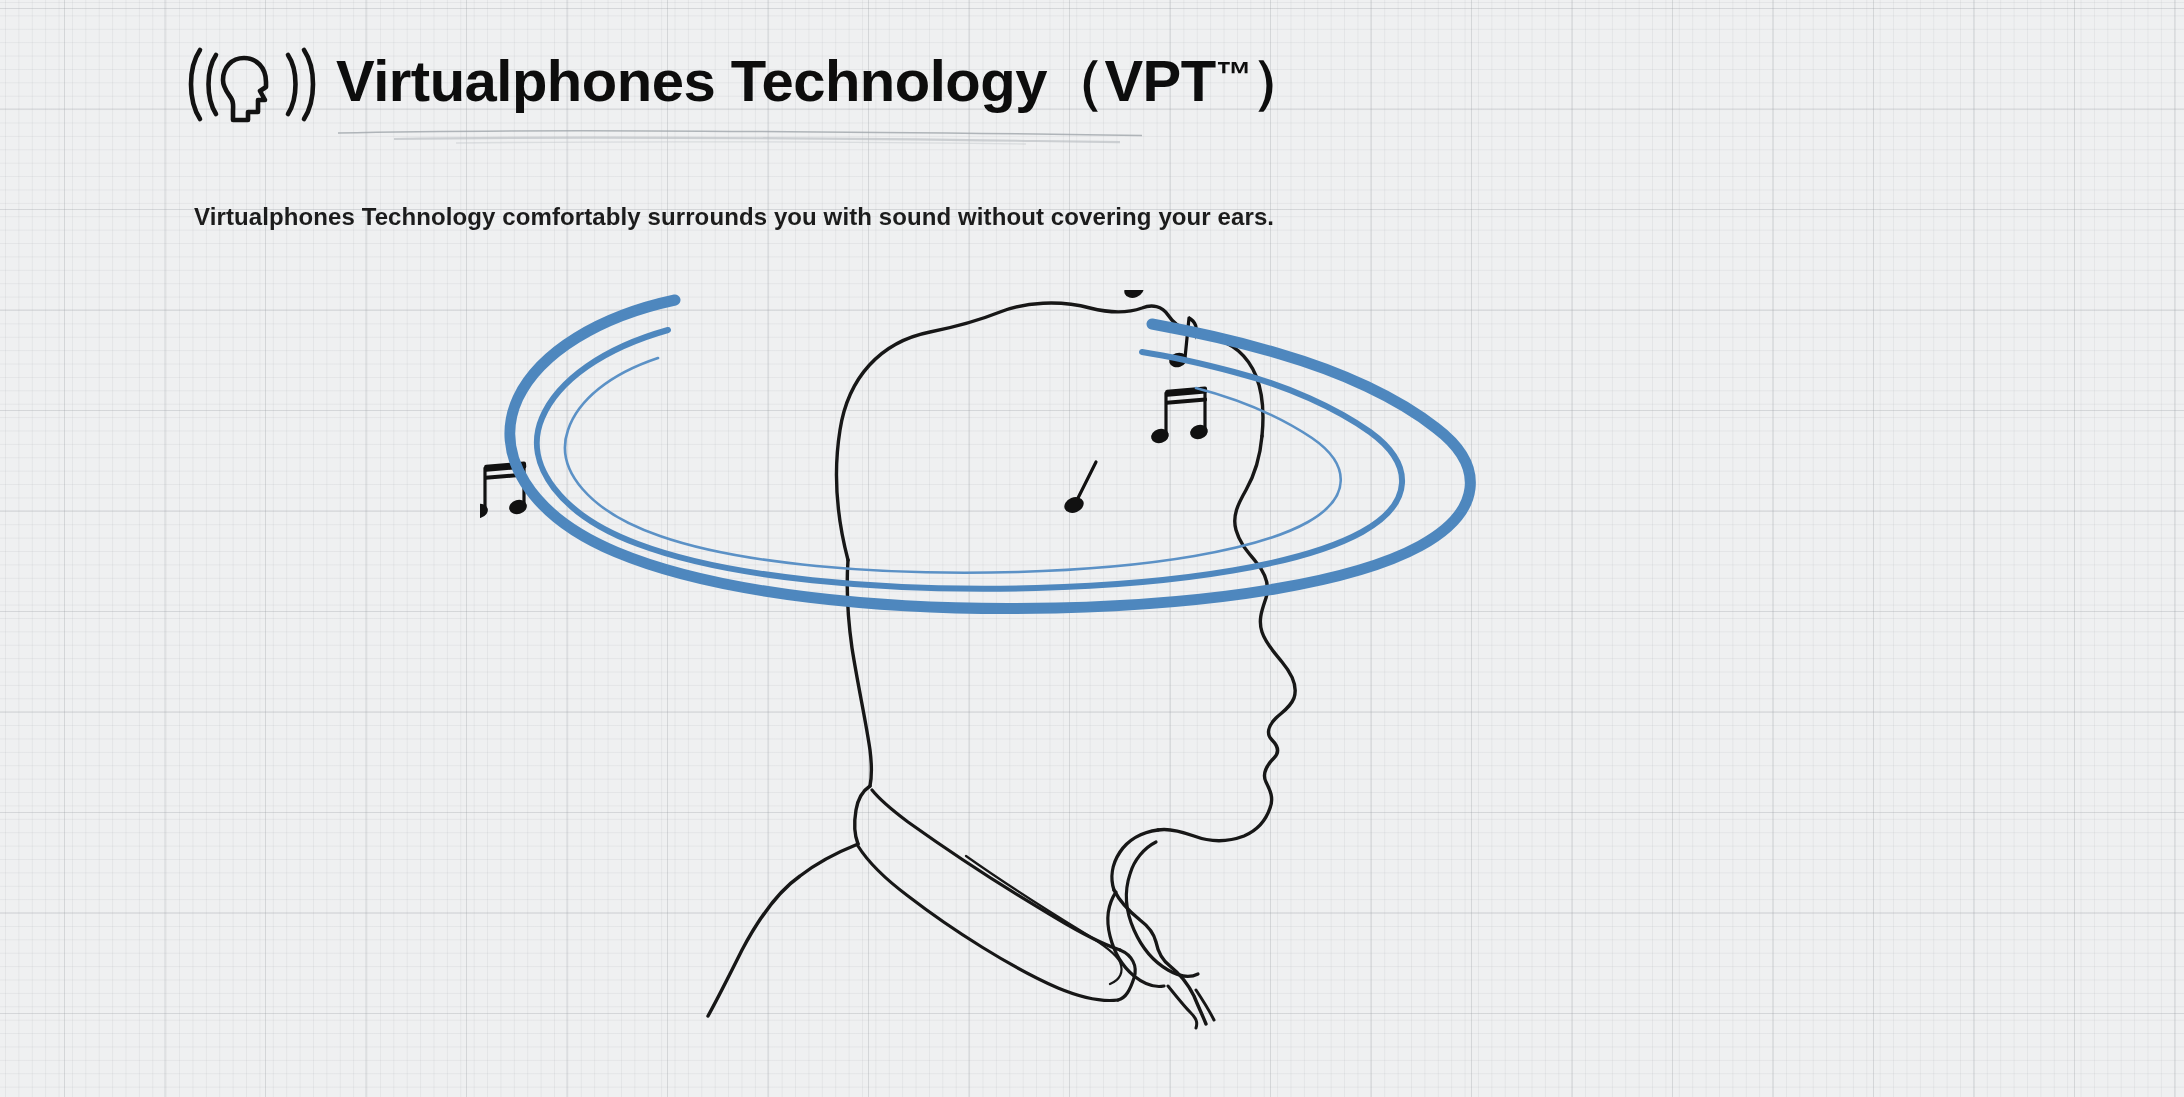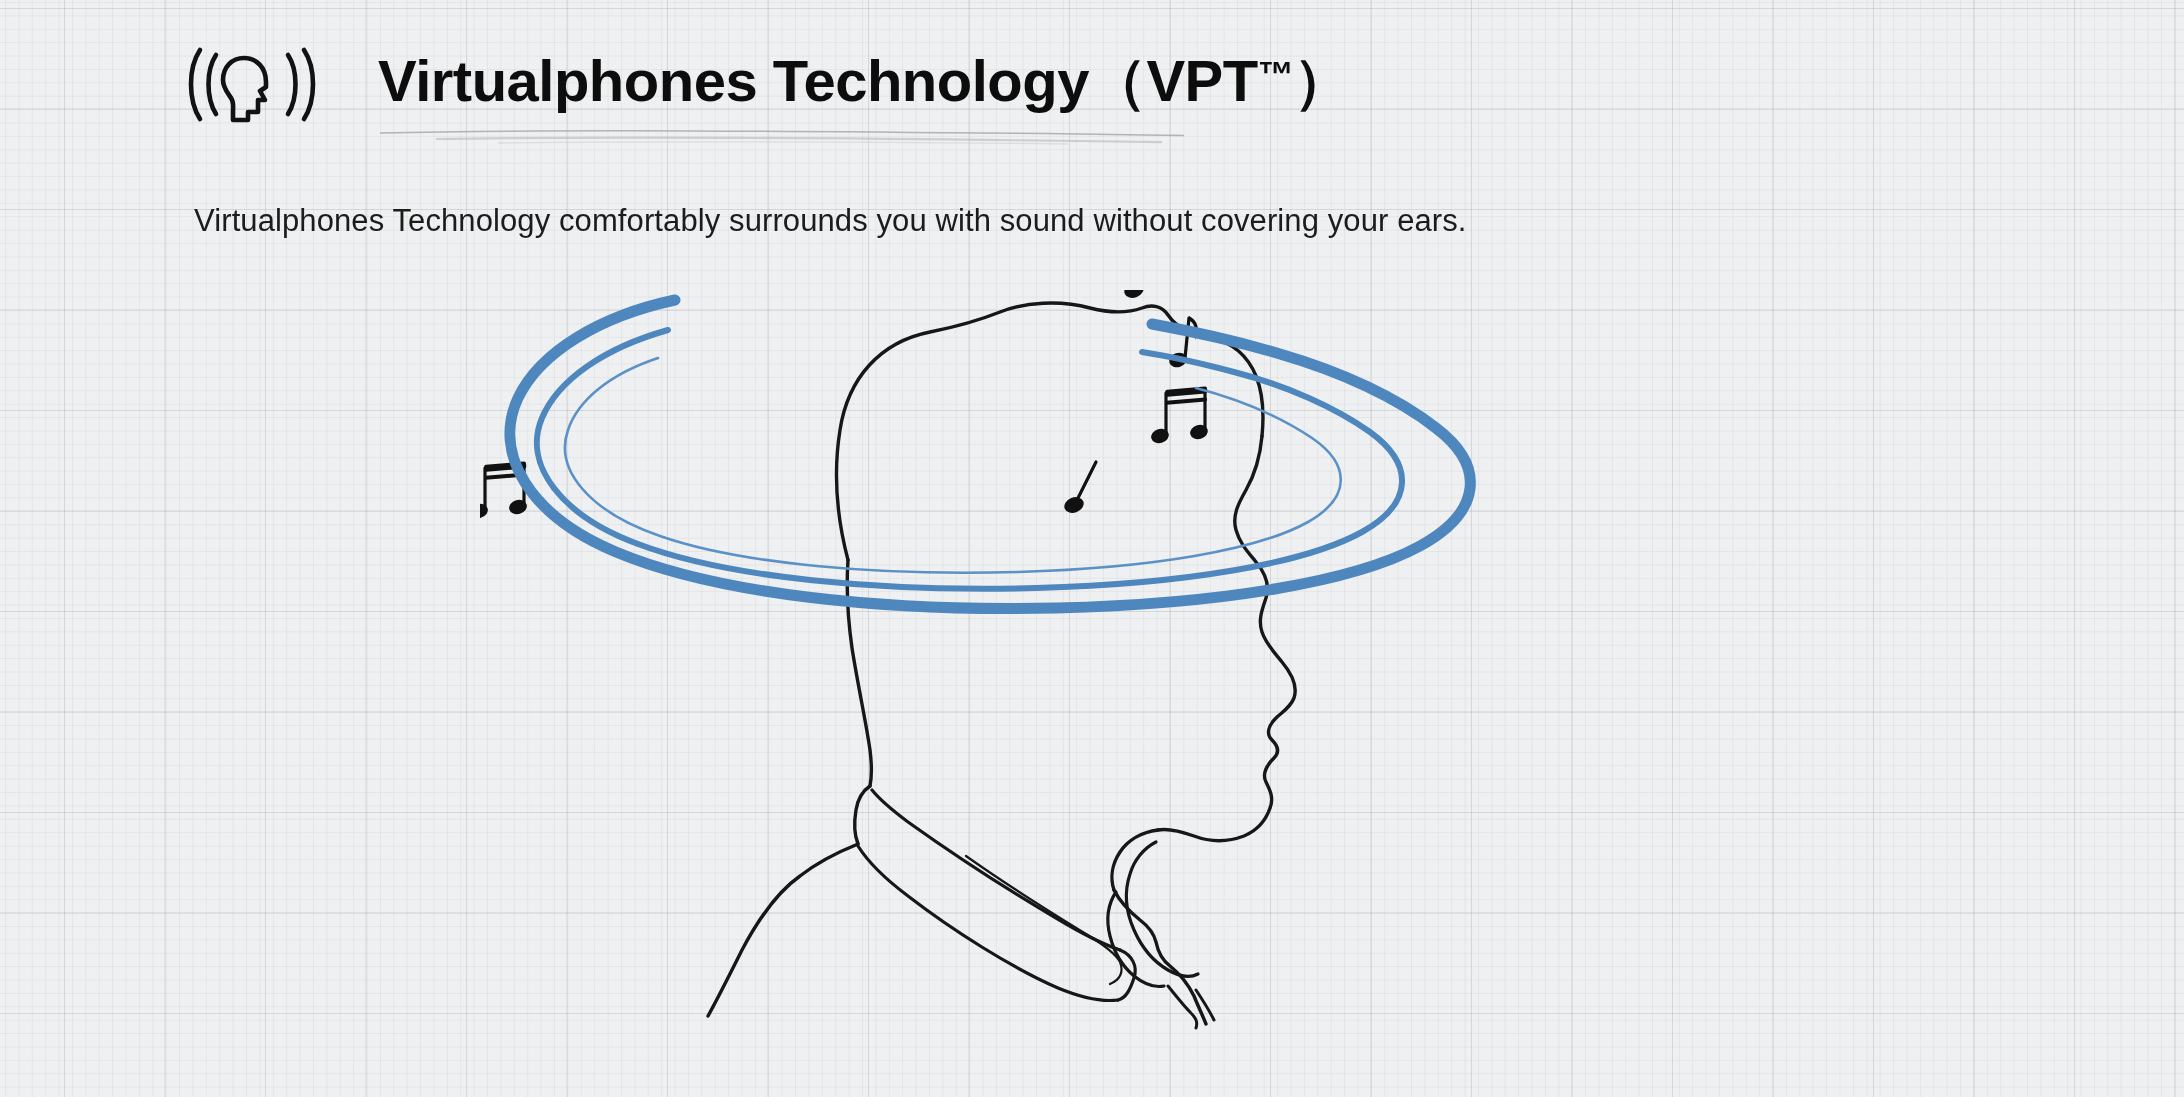--- a/index.html
+++ b/index.html
@@ -44,21 +44,20 @@
     width: 2184px;
   }
 
   #title-row {
     position: absolute;
     left: 186px;
     top: 45px;
     display: flex;
     align-items: center;
     height: 78px;
-    gap: 42px;
   }
 
   #hearing-icon {
     width: 132px;
     height: 84px;
     flex: 0 0 auto;
     display: block;
   }
 
   #title-wrap {
@@ -87,22 +86,22 @@
     width: 808px;
     height: 18px;
     pointer-events: none;
   }
 
   #subtitle {
     position: absolute;
     left: 194px;
     top: 203px;
     font-family: "Liberation Sans", sans-serif;
-    font-size: 31px;
-    font-weight: 400;
+    font-size: 24px;
+    font-weight: 700;
     color: #1c1c1c;
     letter-spacing: 0.1px;
     white-space: nowrap;
   }
 
   
   #illustration {
     position: absolute;
     left: 480px;
     top: 290px;

